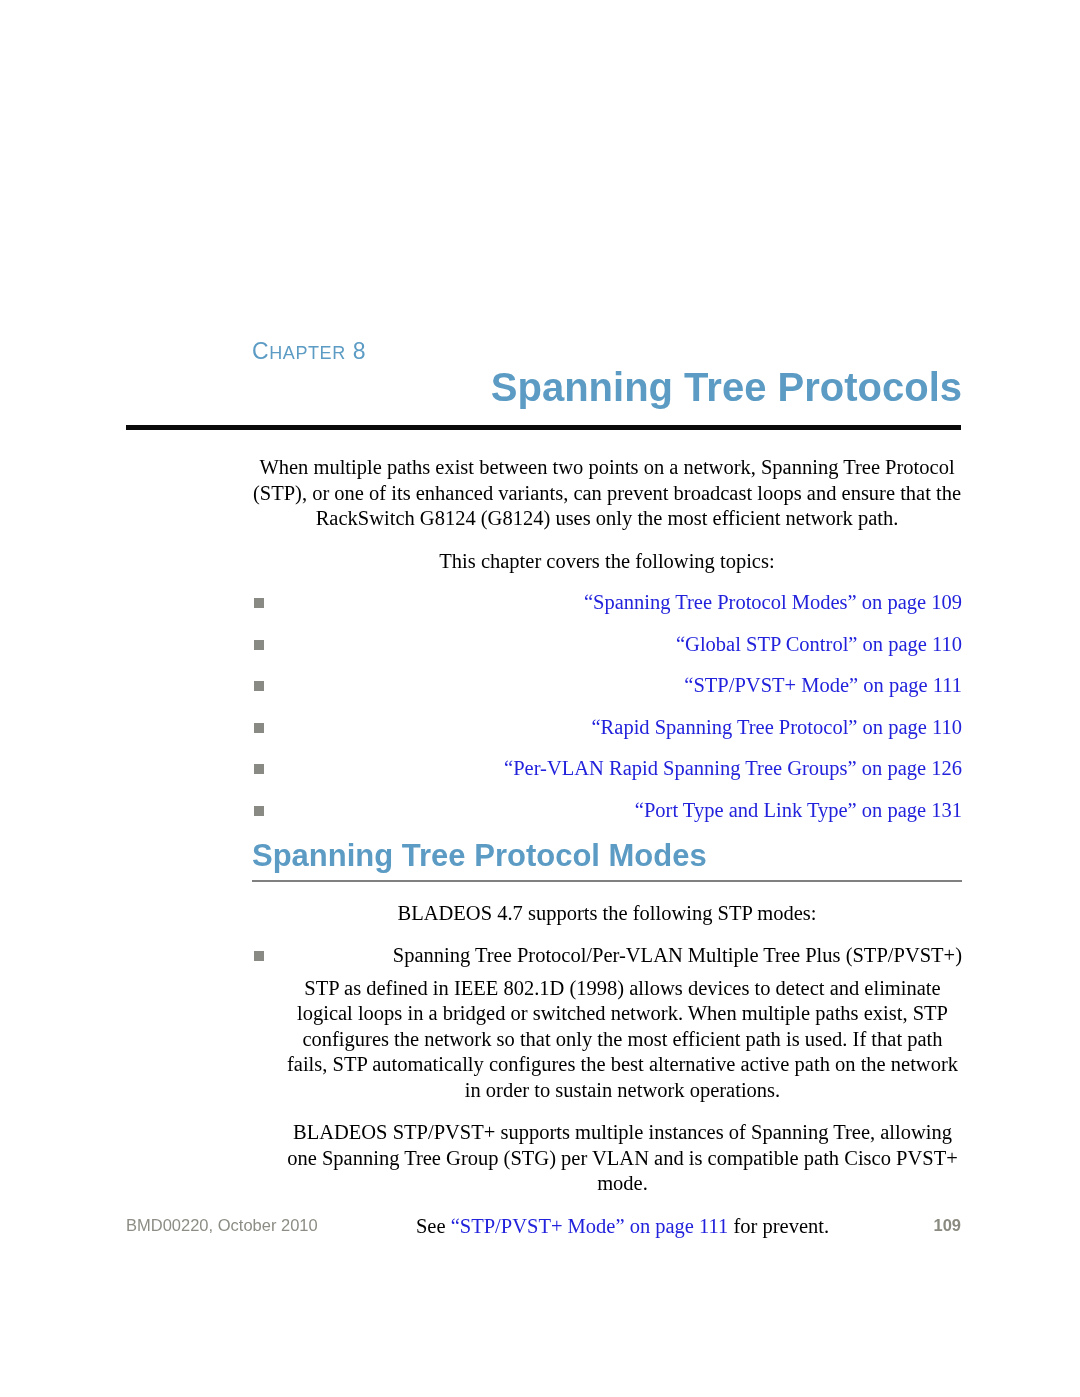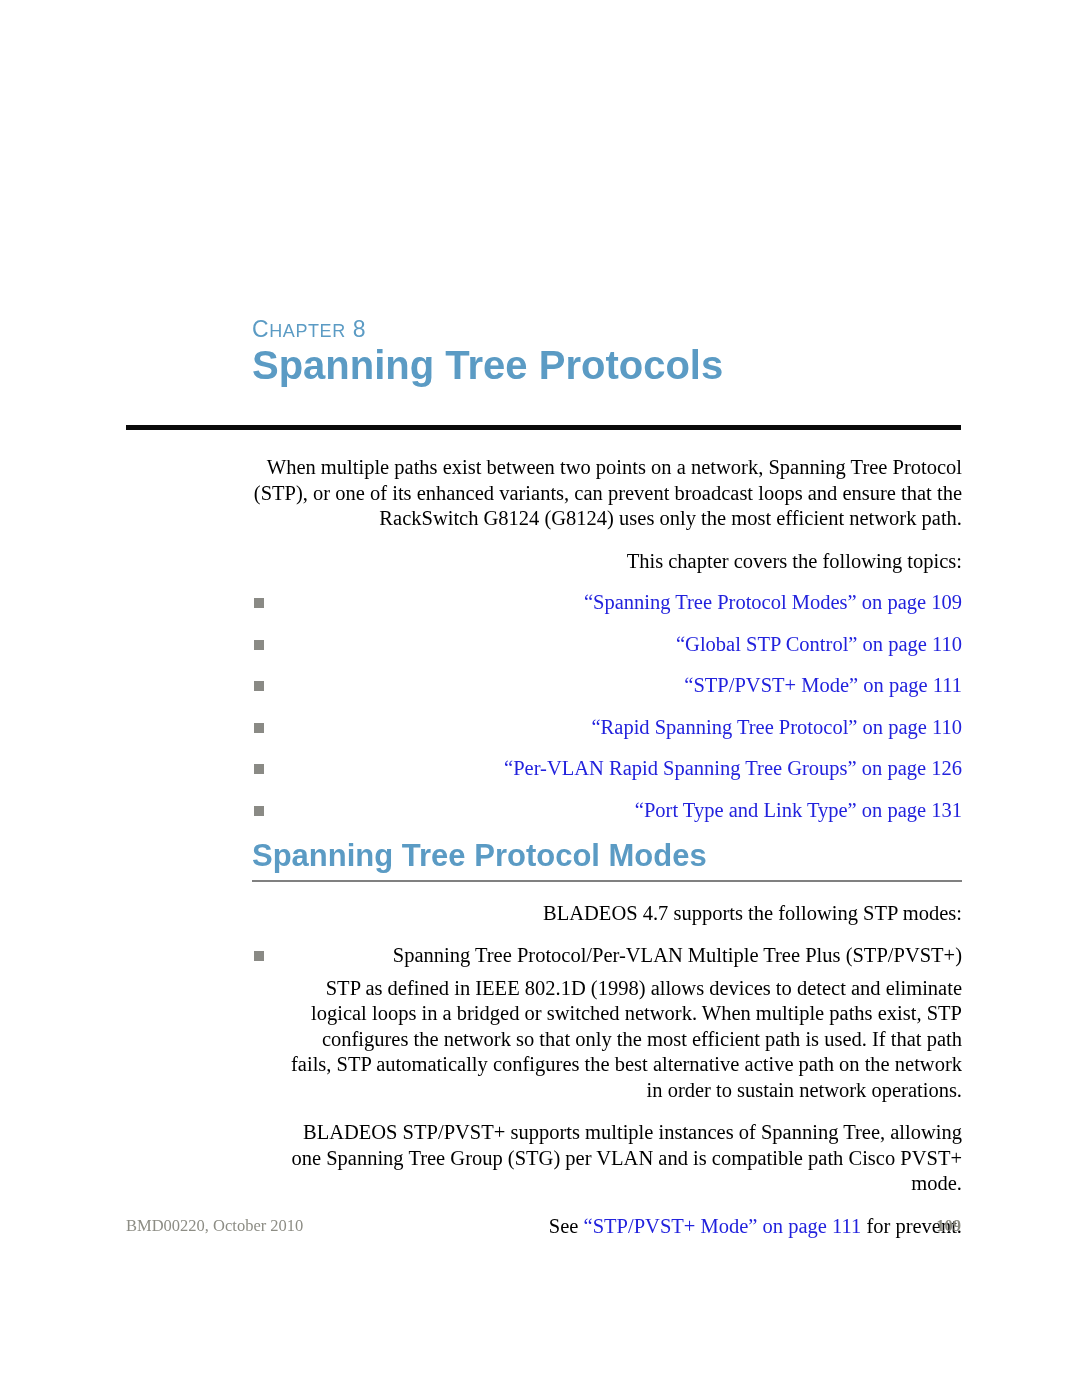--- a/index.html
+++ b/index.html
@@ -20,21 +20,21 @@
     position: absolute;
     left: 0; top: 0;
     width: 1080px;
     height: 1397px;
   }
 
   
   .chapter-block {
     position: absolute;
     left: 252px;
-    top: 318px;
+    top: 340px;
     width: 710px;
   }
   .chapter-eyebrow {
     font-family: "Liberation Sans", "DejaVu Sans", sans-serif;
     color: #5b9bc4;
     font-size: 23px;
     letter-spacing: 0.6px;
     line-height: 1.0;
     font-weight: 400;
     white-space: nowrap;
@@ -44,20 +44,21 @@
   .chapter-eyebrow .chapter-num { font-size: 23px; }
 
   .chapter-title {
     font-family: "Liberation Sans", "DejaVu Sans", sans-serif;
     color: #5b9bc4;
     font-size: 40px;
     font-weight: bold;
     line-height: 1.05;
     margin-top: 3px;
     white-space: nowrap;
+    text-align: right;
   }
 
   .chapter-rule {
     position: absolute;
     left: 126px;
     top: 425px;
     width: 835px;
     height: 5px;
     background: #0a0a0a;
   }
@@ -67,21 +68,21 @@
     position: absolute;
     left: 252px;
     top: 455px;
     width: 710px;
   }
 
   p.body {
     margin: 0 0 17px 0;
     font-size: 20.5px;
     line-height: 25.5px;
-    text-align: right;
+    text-align: center;
   }
   p.body.tight { margin-bottom: 16px; }
 
   
   ul.bullets {
     list-style: none;
     margin: 0;
     padding: 0;
   }
   ul.bullets li {
@@ -133,21 +134,21 @@
     width: 679px;
   }
   .indented p.body { margin-bottom: 17px; }
 
   
   .footer {
     position: absolute;
     left: 126px;
     top: 1216px;
     width: 835px;
-    font-family: Liberation Serif, serif;
+    font-family: Liberation Sans, sans-serif;
     font-size: 16.5px;
     color: #8d8d85;
     display: flex;
     justify-content: space-between;
     align-items: flex-start;
     gap: 40px;
   }
   .footer .page-num {
     font-weight: bold;
     color: #8a8a80;

